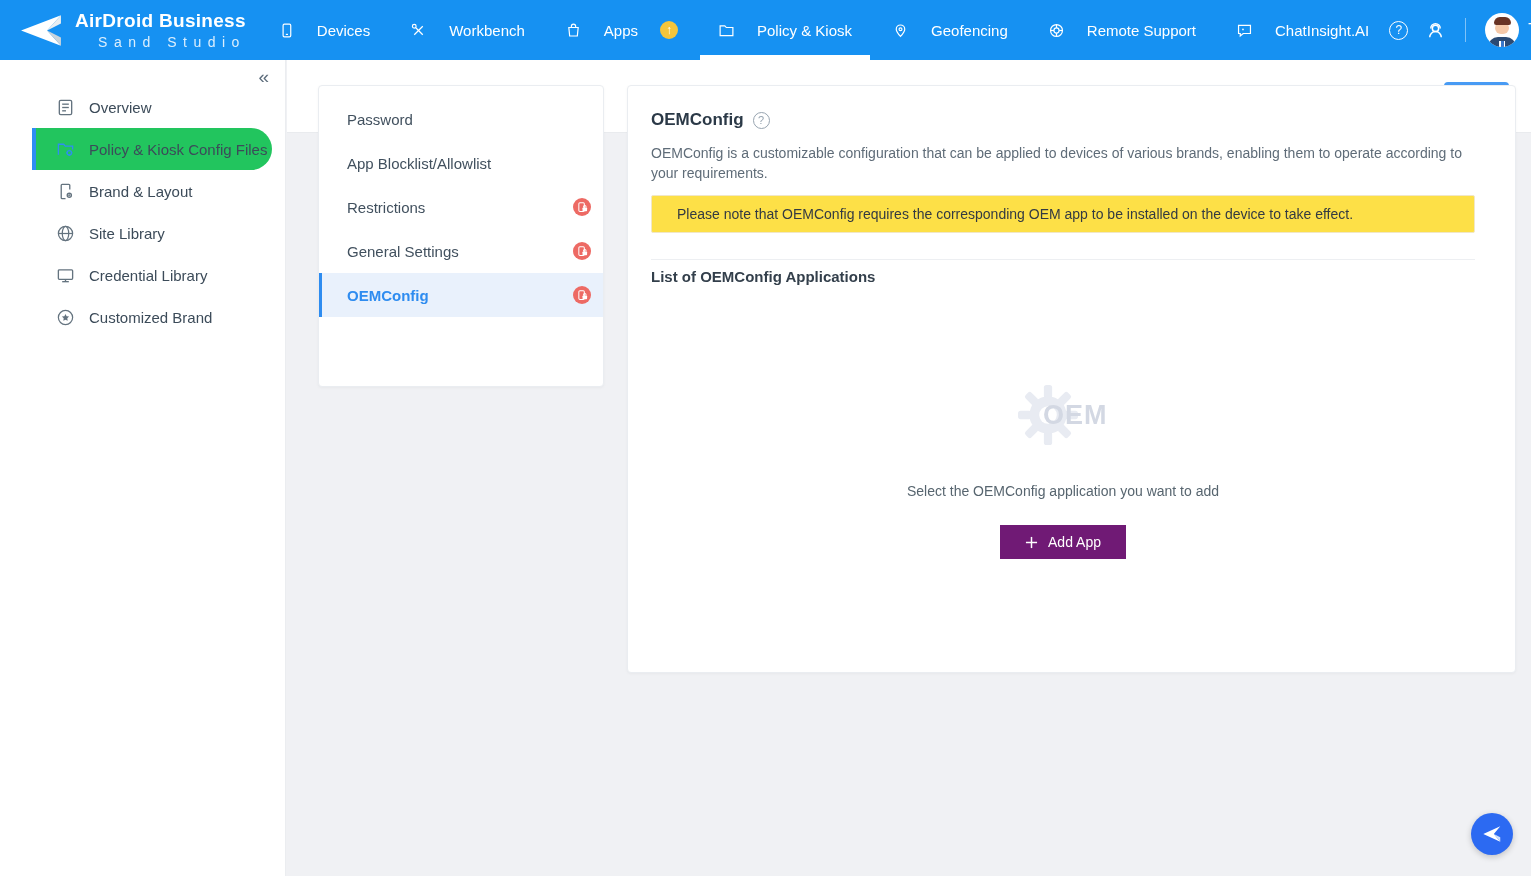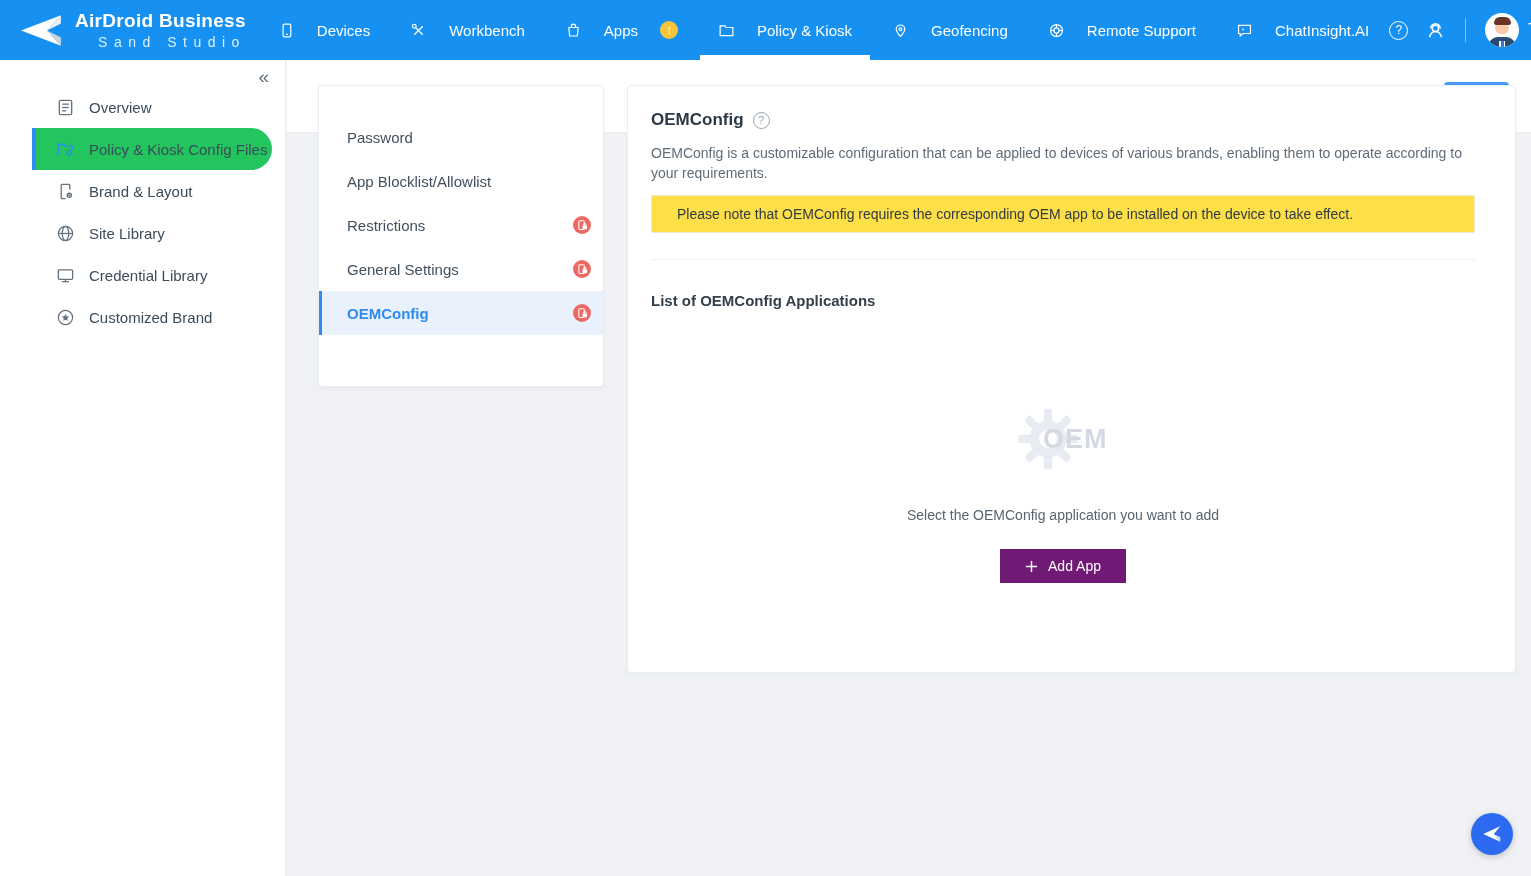--- a/index.html
+++ b/index.html
@@ -48,40 +48,40 @@
   .content { position:absolute; top:60px; left:287px; right:0; bottom:0; background:#f0f1f4; }
   .content-header { position:relative; height:73px; background:#fff; border-bottom:1px solid #e9ebee; }
   .page-title { position:absolute; left:50%; top:50%; transform:translate(-50%,-50%);
     font-size:20px; color:#2e3c4a; white-space:nowrap; }
   .hdr-actions { position:absolute; right:22px; top:0; bottom:0; display:flex; align-items:center; gap:20px; }
   .btn-cancel { font-size:15px; color:#5f6b76; cursor:pointer; background:none; border:none; font-family:inherit; }
   .btn-next { background:#489bf4; color:#fff; font-size:14px; padding:6px 18px; border-radius:4px;
     border:none; cursor:pointer; font-family:inherit; }
 
   .card { background:#fff; border:1px solid #eaedf1; border-radius:4px; box-shadow:0 1px 3px rgba(0,0,0,.04); }
-  .menu-card { position:absolute; left:31px; top:25px; width:286px; height:302px; padding-top:29px; }
+  .menu-card { position:absolute; left:31px; top:25px; width:286px; height:302px; padding-top:11px; }
   .menu-item { position:relative; height:44px; display:flex; align-items:center;
     padding:0 12px 0 28px; font-size:15px; color:#41505e; cursor:pointer; }
   .menu-item .label { flex:1; }
   .menu-item.active { background:#e9f1fc; color:#2e8cf0; font-weight:bold; }
   .menu-item.active::before { content:""; position:absolute; left:0; top:0; bottom:0; width:3px; background:#2e8cf0; }
   .badge { width:18px; height:18px; border-radius:50%; background:#ed6a64; flex:none;
     display:flex; align-items:center; justify-content:center; }
 
   .main-card { position:absolute; left:340px; top:25px; right:15px; height:588px;
     padding:24px 40px 0 23px; }
   .card-title-row { display:flex; align-items:center; gap:9px; }
   .card-title { font-size:17px; font-weight:bold; color:#2b3947; }
   .q-gray { width:17px; height:17px; border:1px solid #97a4b0; color:#97a4b0; border-radius:50%;
     font-size:11px; display:flex; align-items:center; justify-content:center; cursor:pointer; }
   .desc { margin-top:13px; font-size:14px; color:#5f6c78; line-height:20px; max-width:822px; }
   .notice { margin-top:12px; background:#fde047; border:1px solid #f1e7c6; border-radius:2px;
     color:#333a42; font-size:14px; height:38px; line-height:36px; padding-left:25px; }
   .hr { margin-top:26px; border-top:1px solid #edeff2; }
-  .list-heading { margin-top:32px; font-size:15px; font-weight:bold; color:#333f4b; }
+  .list-heading { margin-top:8px; font-size:15px; font-weight:bold; color:#333f4b; }
   .empty { text-align:center; }
   .oem-wrap { display:inline-block; position:relative; height:64px; width:92px; margin-top:98px; }
   .oem-wrap svg { position:absolute; left:0; top:1px; }
   .oem-text { position:absolute; left:26px; top:50%; transform:translateY(-50%);
     font-size:27px; font-weight:bold; color:#d3d8e3; letter-spacing:1px; }
   .hint { margin-top:32px; font-size:14px; color:#57656f; }
   .add-btn { margin-top:26px; display:inline-flex; align-items:center; gap:10px; background:#701a75;
     color:#fff; font-size:14px; padding:9px 25px; border-radius:0; border:none; cursor:pointer; font-family:inherit; }
 
   .fab { position:absolute; right:18px; bottom:21px; width:42px; height:42px; border-radius:50%;

